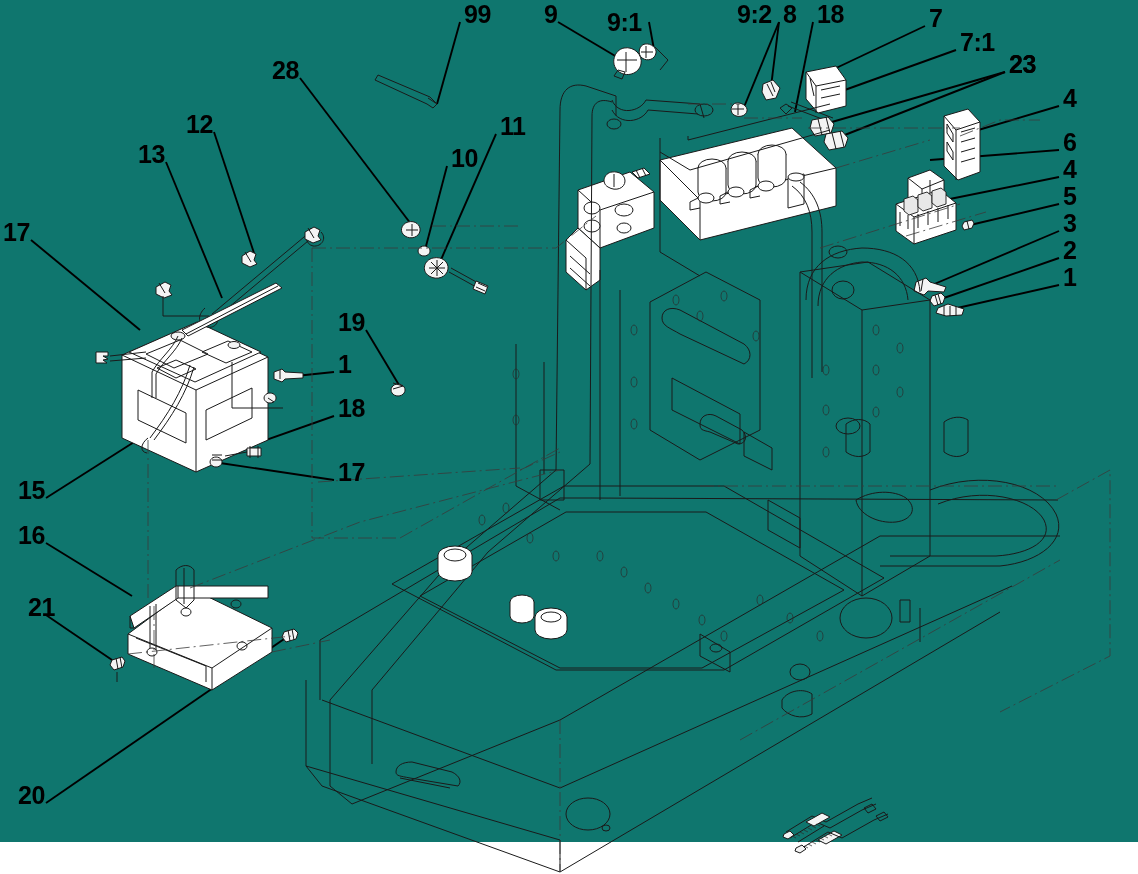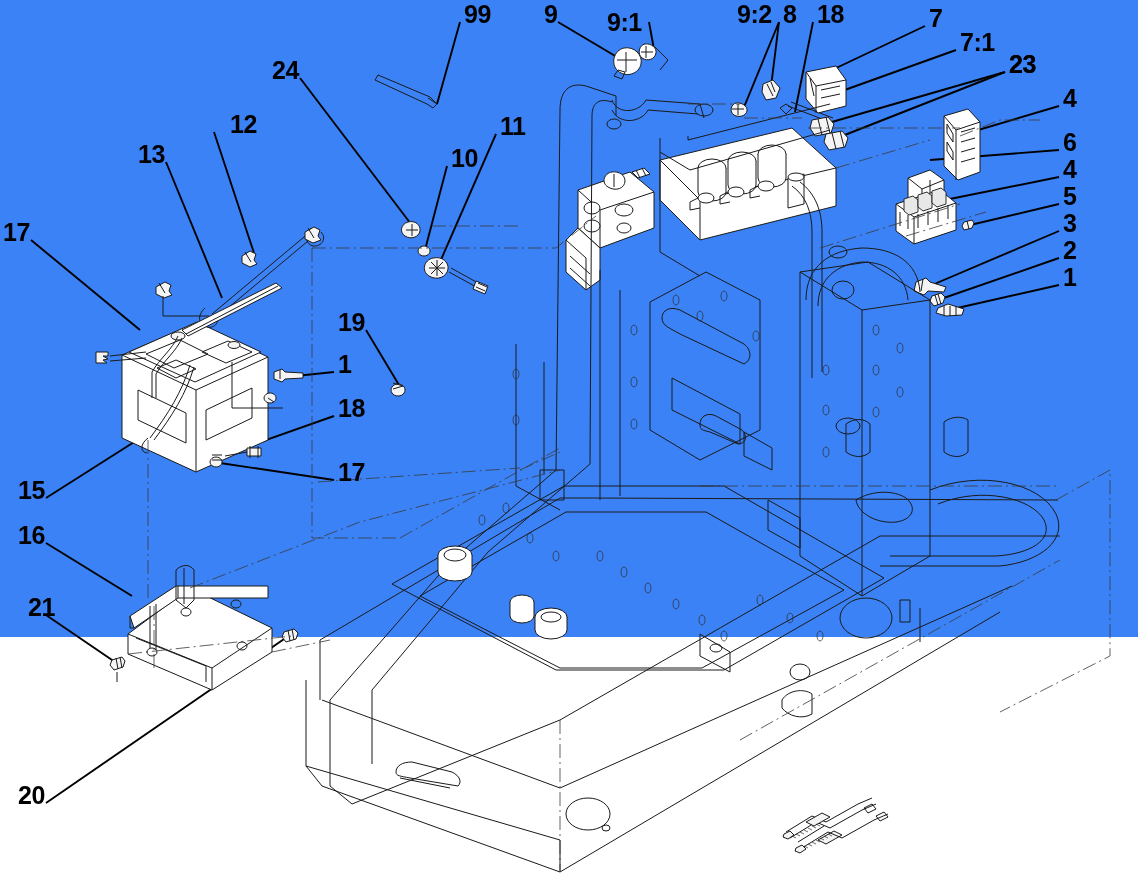--- a/index.html
+++ b/index.html
@@ -1,19 +1,19 @@
 <!DOCTYPE html>
 <html><head>
 <meta charset="utf-8">
 <title>Parts Diagram</title>
 <style>
   html,body{margin:0;padding:0;background:#ffffff;}
   body{width:1138px;height:874px;overflow:hidden;
        font-family:"Liberation Sans","DejaVu Sans",sans-serif;}
-  #stage{position:relative;width:1138px;height:637px;background:#3b82f6;}
+  #stage{position:relative;width:1138px;height:842px;background:#0f766e;}
   #art{position:absolute;left:0;top:0;width:1138px;height:874px;}
   .callout{position:absolute;color:#000;font-weight:700;
            font-size:25px;line-height:25px;white-space:nowrap;
            letter-spacing:-0.5px;}
   .lead{stroke:#000;fill:none;stroke-width:1.9;}
   .thin{stroke:#1a1a1a;fill:none;stroke-width:1.0;}
   .vthin{stroke:#2b2b2b;fill:none;stroke-width:0.7;}
   .center{stroke:#3a3a3a;fill:none;stroke-width:0.8;stroke-dasharray:14 4 2 4;}
   .fillw{fill:#ffffff;stroke:#1a1a1a;stroke-width:1.0;}
   .fillg{fill:#f4f4f4;stroke:#1a1a1a;stroke-width:1.0;}
@@ -464,22 +464,22 @@
       <div class="callout" style="left: 960px; top: 30px;">7:1</div>
       <div class="callout" style="left: 1009px; top: 52px;">23</div>
       <div class="callout" style="left: 1009px; top: 52px;">23</div>
       <div class="callout" style="left: 1063px; top: 86px;">4</div>
       <div class="callout" style="left: 1063px; top: 130px;">6</div>
       <div class="callout" style="left: 1063px; top: 157px;">4</div>
       <div class="callout" style="left: 1063px; top: 184px;">5</div>
       <div class="callout" style="left: 1063px; top: 211px;">3</div>
       <div class="callout" style="left: 1063px; top: 238px;">2</div>
       <div class="callout" style="left: 1063px; top: 265px;">1</div>
-      <div class="callout" style="left: 272px; top: 58px;">24</div>
-      <div class="callout" style="left: 186px; top: 112px; margin-left: 44px;">12</div>
+      <div class="callout" style="left: 272px; top: 58px;">28</div>
+      <div class="callout" style="left: 186px; top: 112px;">12</div>
       <div class="callout" style="left: 138px; top: 142px; text-align: center;">13</div>
       <div class="callout" style="left: 451px; top: 146px;">10</div>
       <div class="callout" style="left: 500px; top: 114px;">11</div>
       <div class="callout" style="left: 3px; top: 220px;">17</div>
       <div class="callout" style="left: 338px; top: 310px;">19</div>
       <div class="callout" style="left: 338px; top: 352px;">1</div>
       <div class="callout" style="left: 338px; top: 396px;">18</div>
       <div class="callout" style="left: 338px; top: 460px; text-align: right;">17</div>
       <div class="callout" style="left: 18px; top: 478px;">15</div>
       <div class="callout" style="left: 18px; top: 523px;">16</div>

